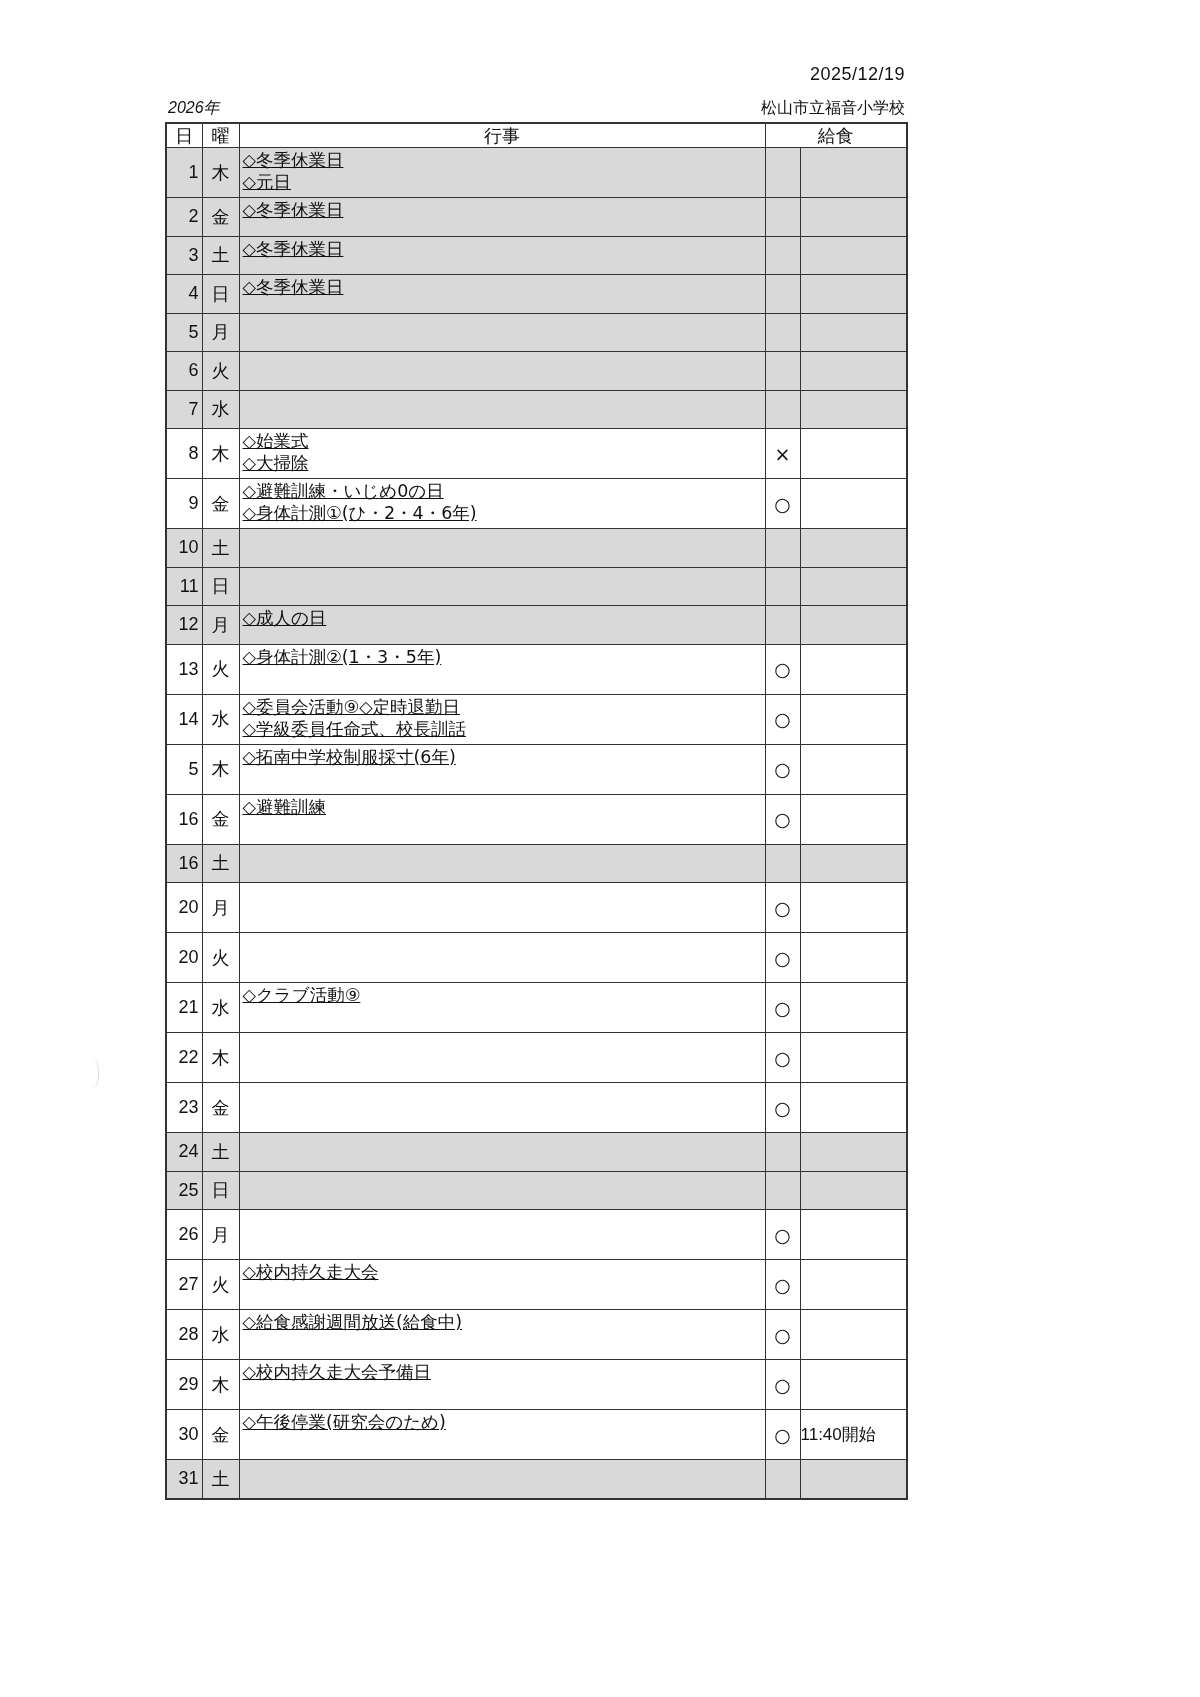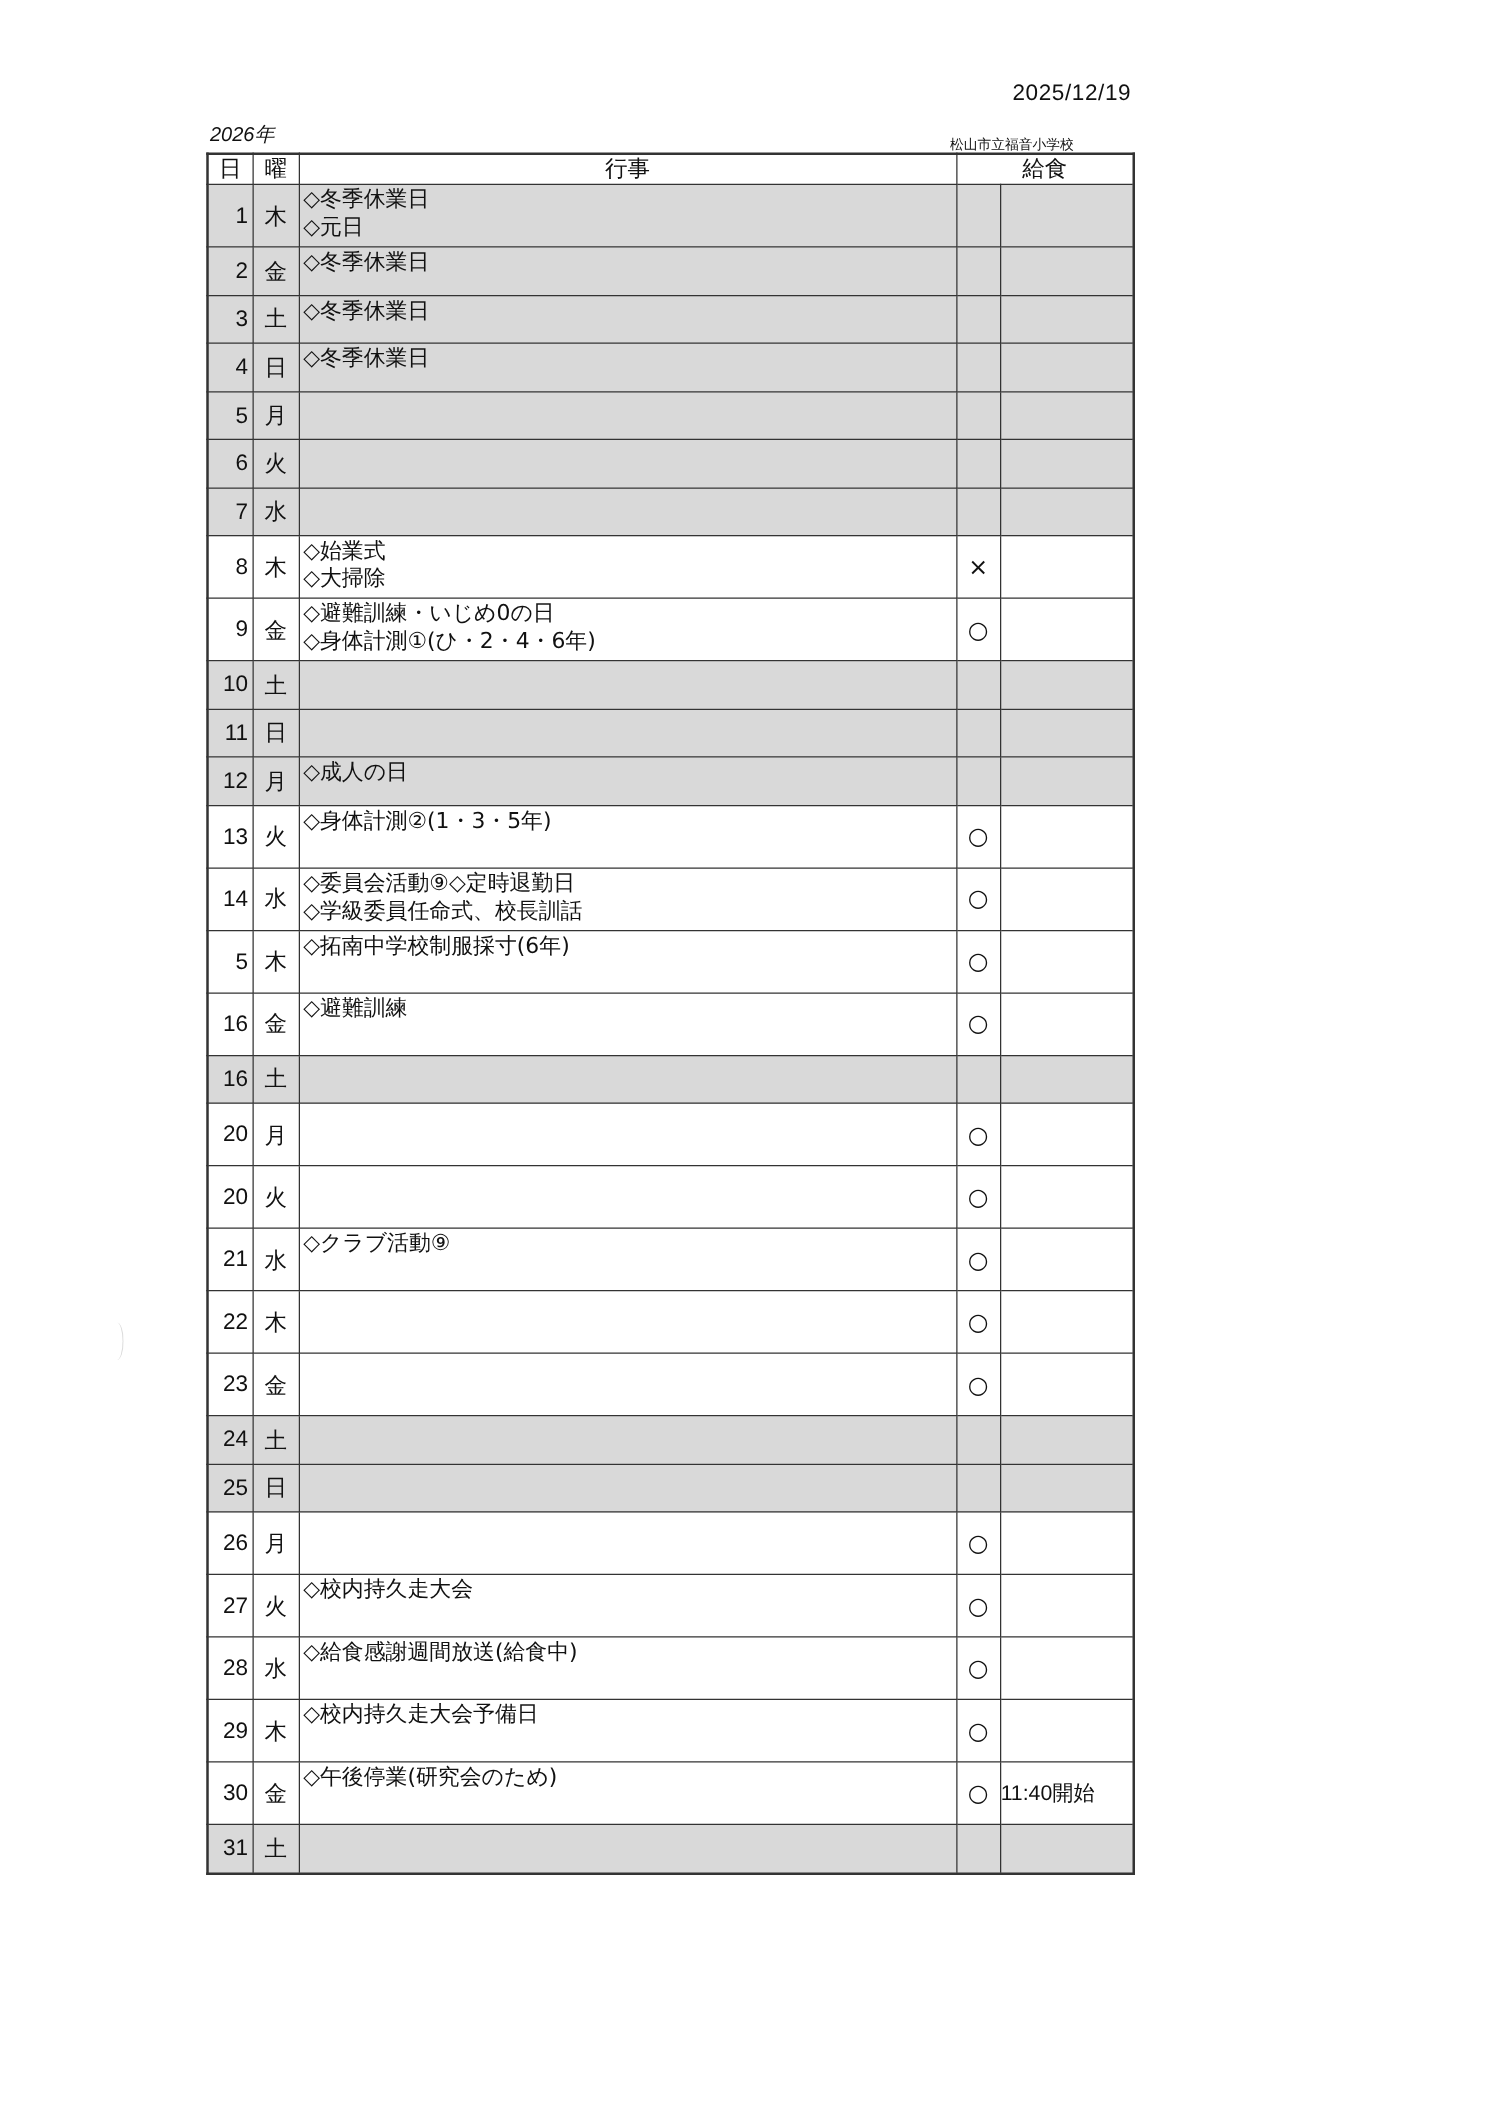--- a/index.html
+++ b/index.html
@@ -1,36 +1,36 @@
 <!DOCTYPE html>
 <html><head>
 <meta charset="utf-8">
 <style>
   html, body { margin:0; padding:0; background:#ffffff; }
   body { width:1200px; height:1697px; position:relative; overflow:hidden;
          font-family:"DejaVu Sans", "Liberation Sans", sans-serif; color:#111; }
   .abs { position:absolute; }
   #date { left:795px; top:64px; width:110px; text-align:right; font-size:18px; font-family:"Liberation Sans", sans-serif; letter-spacing:0.5px; }
-  #school { left:760px; top:108px; width:145px; font-size:11px; }
+  #school { left:760px; top:98px; width:145px; text-align:right; font-size:16px; }
   #year { left:168px; top:98px; font-size:16px; font-family:"Liberation Sans", sans-serif;font-style:italic; }
   #title { left:380px; top:90px; width:260px; text-align:center; font-size:25px; font-family:"Liberation Sans", sans-serif;margin-top:37px; }
   #title .gap { display:inline-block; width:16px; }
 
   table.cal { position:absolute; left:165px; top:122px; width:741px;
               border-collapse:collapse; table-layout:fixed; border:2px solid #333; }
   table.cal td, table.cal th { border:1.5px solid #333; padding:0; vertical-align:middle; }
   table.cal th { height:23px; font-weight:normal; font-size:18px; background:#fff; line-height:1; }
   col.c-day { width:36px; } col.c-wd { width:37px; } col.c-ev { width:526px; }
   col.c-mk { width:35px; } col.c-nt { width:107px; }
   tr.tall td { height:48px; }
   tr.short td { height:36.5px; }
   tr.gray td { background:#d9d9d9; }
   td.day { text-align:right; padding-right:3px !important; font-size:18px; font-family:"Liberation Sans", sans-serif; }
   td.wd { text-align:center; font-size:18px; }
-  td.ev { vertical-align:top !important; font-size:17.5px; line-height:22px; padding:1px 0 0 3px !important; }
+  td.ev { vertical-align:top !important; font-size:17.5px; line-height:22px; padding:1px 0 0 3px !important;text-decoration:underline; }
   td.ev div { white-space:nowrap; }
   td.mk { text-align:center; font-size:19px; }
   td.nt { text-align:left; font-size:17px; font-family:"Liberation Sans", sans-serif; }
   .scan-mark { left:88px; top:1058px; width:10px; height:30px; border-right:1.5px solid #dcdcdc; border-radius:0 50% 50% 0; }
 </style>
 </head>
 <body>
 
 <div class="abs" id="date">2025/12/19</div>
 <div class="abs" id="school">松山市立福音小学校</div>

